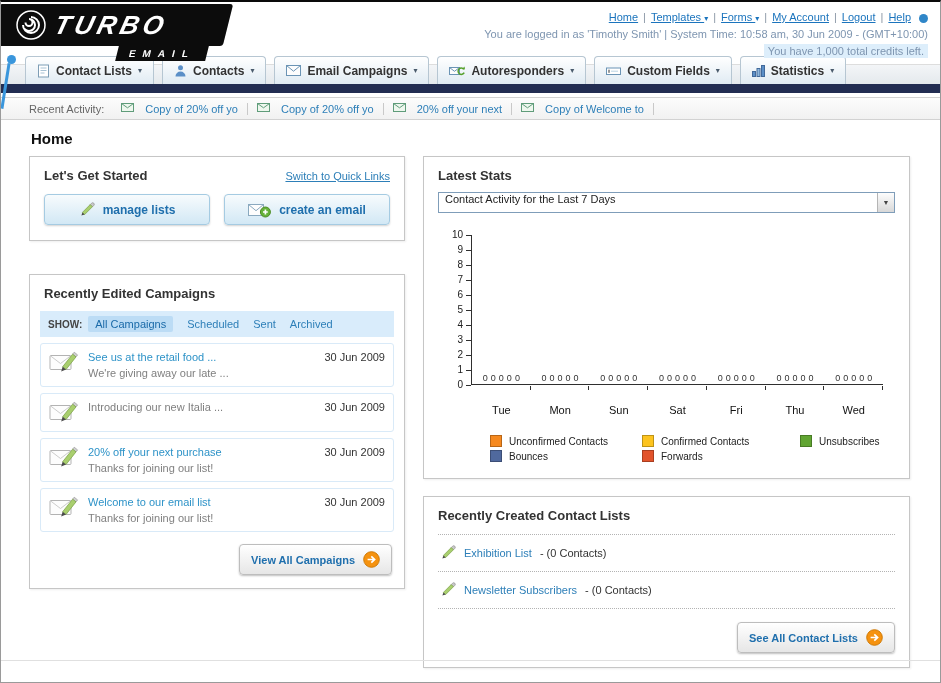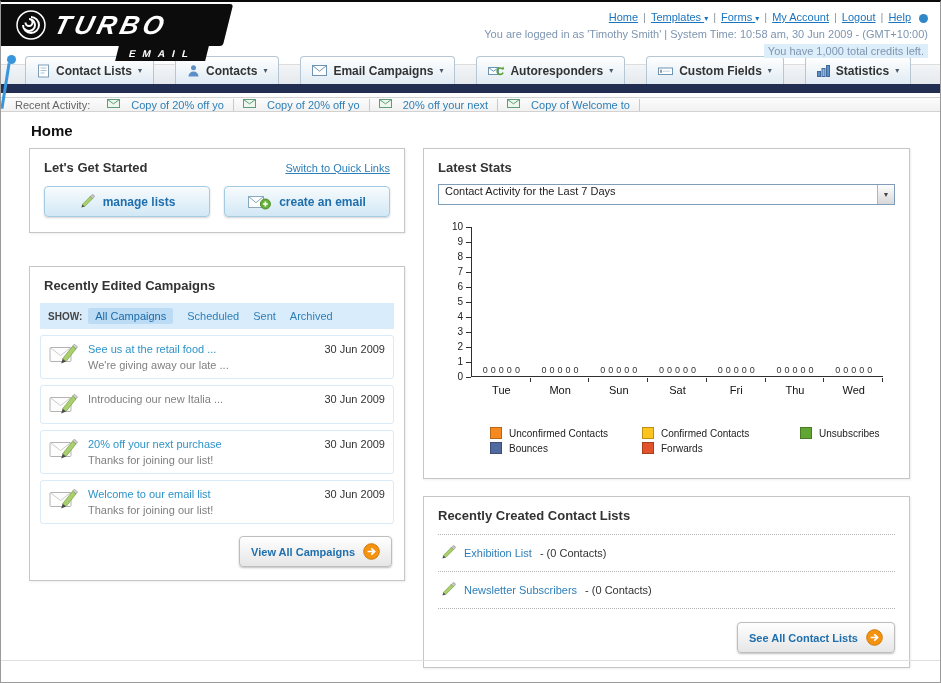--- a/index.html
+++ b/index.html
@@ -25,30 +25,30 @@
   .top-right{position:absolute;top:7px;right:12px;text-align:right;font-size:11px;line-height:1.5;z-index:6}
   .top-link{color:#1b74bd;text-decoration:underline;margin:0 3px}
   .top-link .caret{font-size:8px;display:inline-block;text-decoration:none}
   .sep{color:#8a97a5;margin:0 2px}
   .help-dot{display:inline-block;width:9px;height:9px;border-radius:50%;background:#2f86c8;margin-left:5px;vertical-align:middle}
   .login-info{color:#7e95b0;margin-top:0}
   .credits-wrap{margin-top:1px}
   .credits{background:#ddeefb;color:#7e95b0;padding:1px 4px}
 
   
-  .main-nav{display:flex;align-items:flex-end;gap:21px;padding:7px 10px 0 24px;height:20px;
+  .main-nav{display:flex;align-items:flex-end;gap:8px;padding:7px 10px 0 24px;height:20px;
             background:linear-gradient(#f3f5f7,#e4e9ed);border-top:1px solid #dddddd}
   .nav-tab{display:flex;align-items:center;gap:6px;height:28px;padding:0 11px;cursor:pointer;
            background:linear-gradient(#ffffff,#e0ebf3);border:1px solid #b6c6d2;border-bottom:none;
            border-radius:4px 4px 0 0;font-size:12px;font-weight:bold;color:#333}
   .nav-tab .caret{font-size:8px;color:#4a5b6c}
   .dark-bar{height:9px;background:#222d52}
 
   
-  .activity-bar{display:flex;align-items:center;height:15px;margin-top:4px;padding:0 14px;font-size:11px;
+  .activity-bar{display:flex;align-items:center;height:23px;margin-top:4px;padding:0 28px;font-size:11px;
                 border-top:1px solid #d2d2d2;border-bottom:1px solid #d2d2d2;
                 background:linear-gradient(#fcfcfc,#f1f1f1);white-space:nowrap;overflow:hidden}
   .activity-label{color:#666;margin-right:8px}
   .activity-item{display:inline-flex;align-items:flex-start;gap:11px;padding:0 9px;border-right:1px solid #c9c9c9;cursor:pointer}
   .act-text{color:#2d7fb8}
 
   .page-title{margin:10px 0 9px 30px;font-size:15px;font-weight:bold;color:#111}
 
   
   .columns{display:flex;gap:18px;padding:0 30px 0 28px;align-items:flex-start}
@@ -80,37 +80,37 @@
   .camp-text{flex:1;min-width:0}
   .camp-title{display:block;color:#2e93c8;font-size:11px;margin-bottom:4px}
   .camp-sub{display:block;color:#808080;font-size:11px}
   .camp-date{font-size:11px;color:#333;white-space:nowrap}
   .view-all-row{display:flex;justify-content:flex-end;padding:6px 12px 13px}
   .pill-btn{display:inline-flex;align-items:center;gap:8px;padding:6px 11px;cursor:pointer;
             background:linear-gradient(#ffffff,#e6e6e6);border:1px solid #bdbdbd;border-radius:4px;
             box-shadow:0 1px 2px rgba(0,0,0,0.25);font-size:11px;font-weight:bold;color:#1f6fad}
 
   
-  .stats-panel{padding-bottom:10px}
+  .stats-panel{padding-bottom:2px}
   .select-box{margin:0 14px;height:21px;border:1px solid #7f9db9;background:#fff;display:flex;align-items:flex-start;
               padding-left:6px;font-size:11px;color:#222;cursor:pointer}
   .select-caret{margin-left:auto;width:17px;align-self:stretch;display:flex;align-items:center;justify-content:center;
                 background:linear-gradient(#fdfdfd,#d8d8d8);border-left:1px solid #b5b5b5;font-size:7px;color:#444}
   .chart{position:relative;height:196px;margin:16px 12px 0 12px}
   .plot{position:absolute;left:35px;right:14px;top:6px;height:150px;
         border-left:1px solid #2f2f2f;border-bottom:1px solid #2f2f2f}
   .y-labels{position:absolute;left:0;top:0;width:30px;height:170px}
   .y-label{position:absolute;left:0;width:27px;text-align:right;font-size:10px;color:#222;line-height:10px}
   .y-tick{position:absolute;left:30px;width:5px;height:1px;background:#2f2f2f}
   .zeros{position:absolute;left:36px;right:14px;top:6px;height:150px;display:flex;align-items:flex-end}
   .zero-slot{flex:1;display:flex;justify-content:center;gap:3px;padding-bottom:2px}
   .zero{font-size:9px;color:#333;line-height:1}
   .x-ticks{position:absolute;left:36px;right:14px;top:157px;height:4px;display:flex}
   .x-tick-slot{flex:1;border-right:1px solid #2f2f2f}
-  .x-labels{position:absolute;left:36px;right:14px;top:163px;display:flex}
+  .x-labels{position:absolute;left:36px;right:14px;top:175px;display:flex}
   .x-slot{flex:1;text-align:center;font-size:11px;color:#111}
   .legend{display:grid;grid-template-columns:152px 158px 1fr;row-gap:3px;margin:10px 14px 14px 66px}
   .legend-item{display:flex;align-items:center;gap:7px;font-size:10px;color:#222}
   .swatch{width:12px;height:12px;border:1px solid rgba(0,0,0,0.25);flex:none}
 
   
   .cl-panel{margin-top:17px}
   .cl-items{margin:2px 14px 0;border-top:1px dotted #b3b3b3}
   .cl-item{display:flex;align-items:center;gap:8px;padding:10px 2px;border-bottom:1px dotted #b3b3b3;font-size:11px}
   .cl-name{color:#2d7fb8;cursor:pointer}

